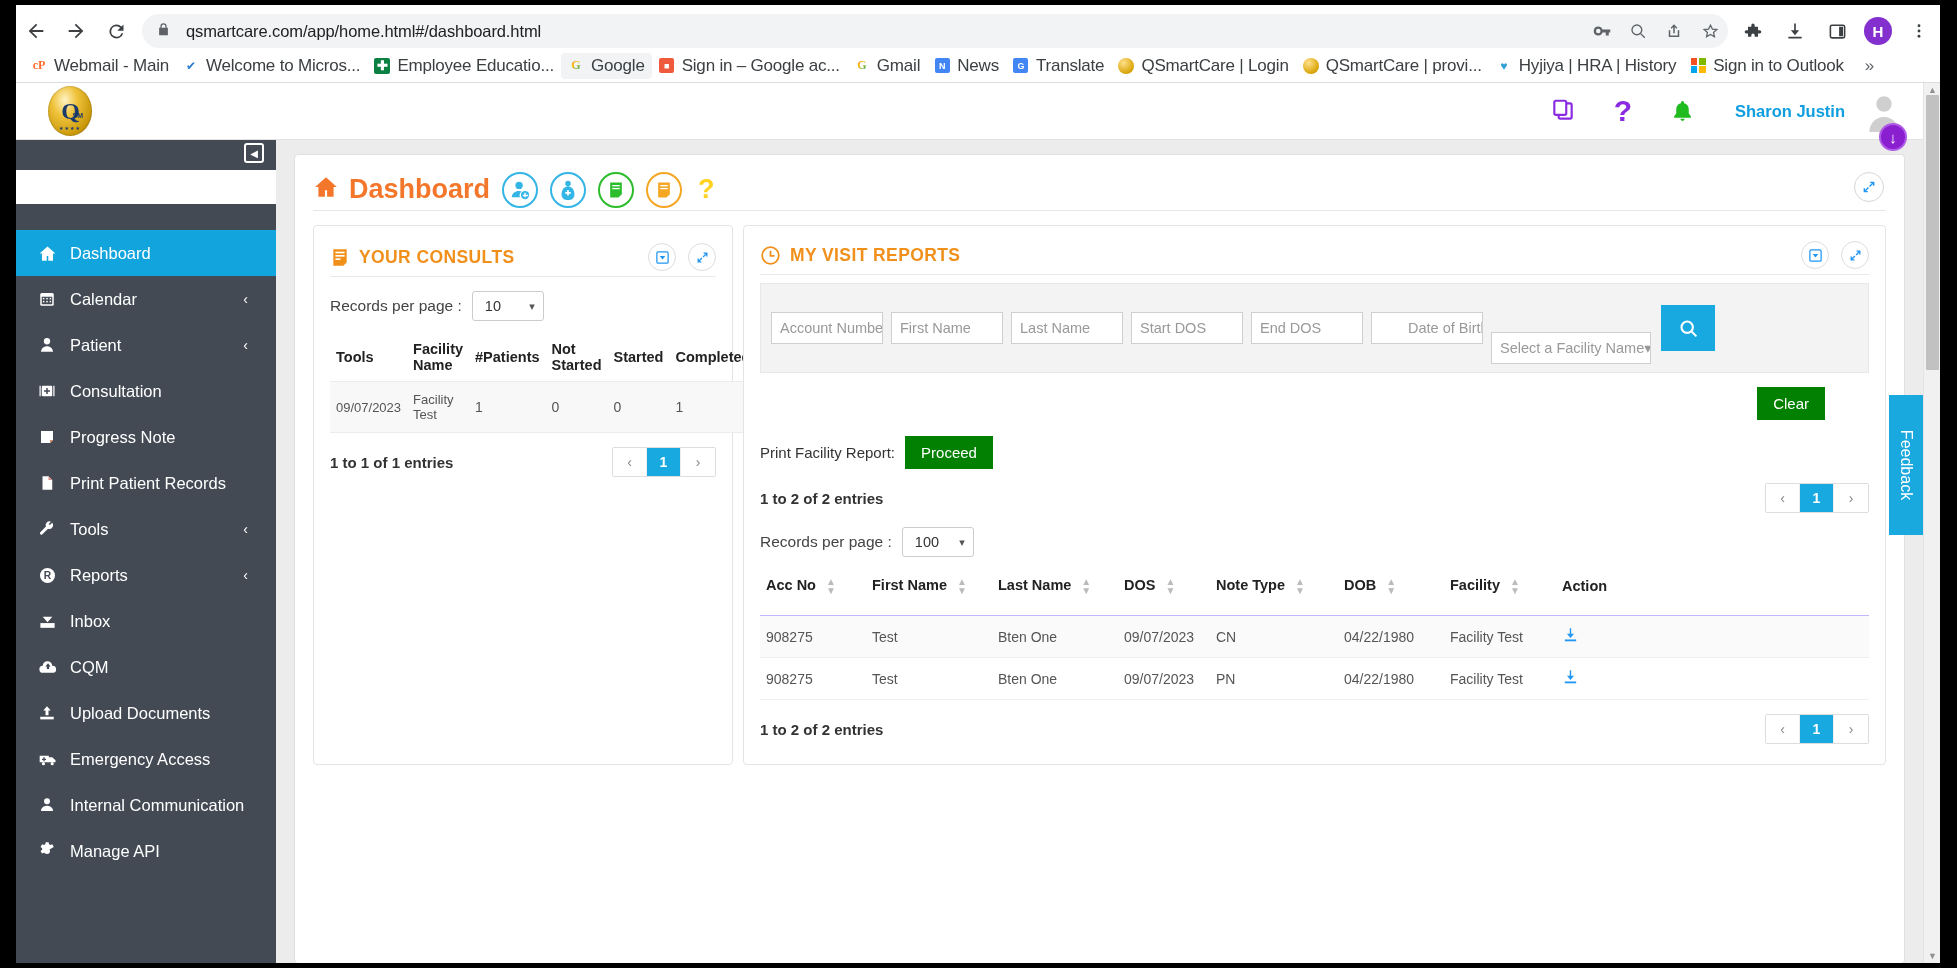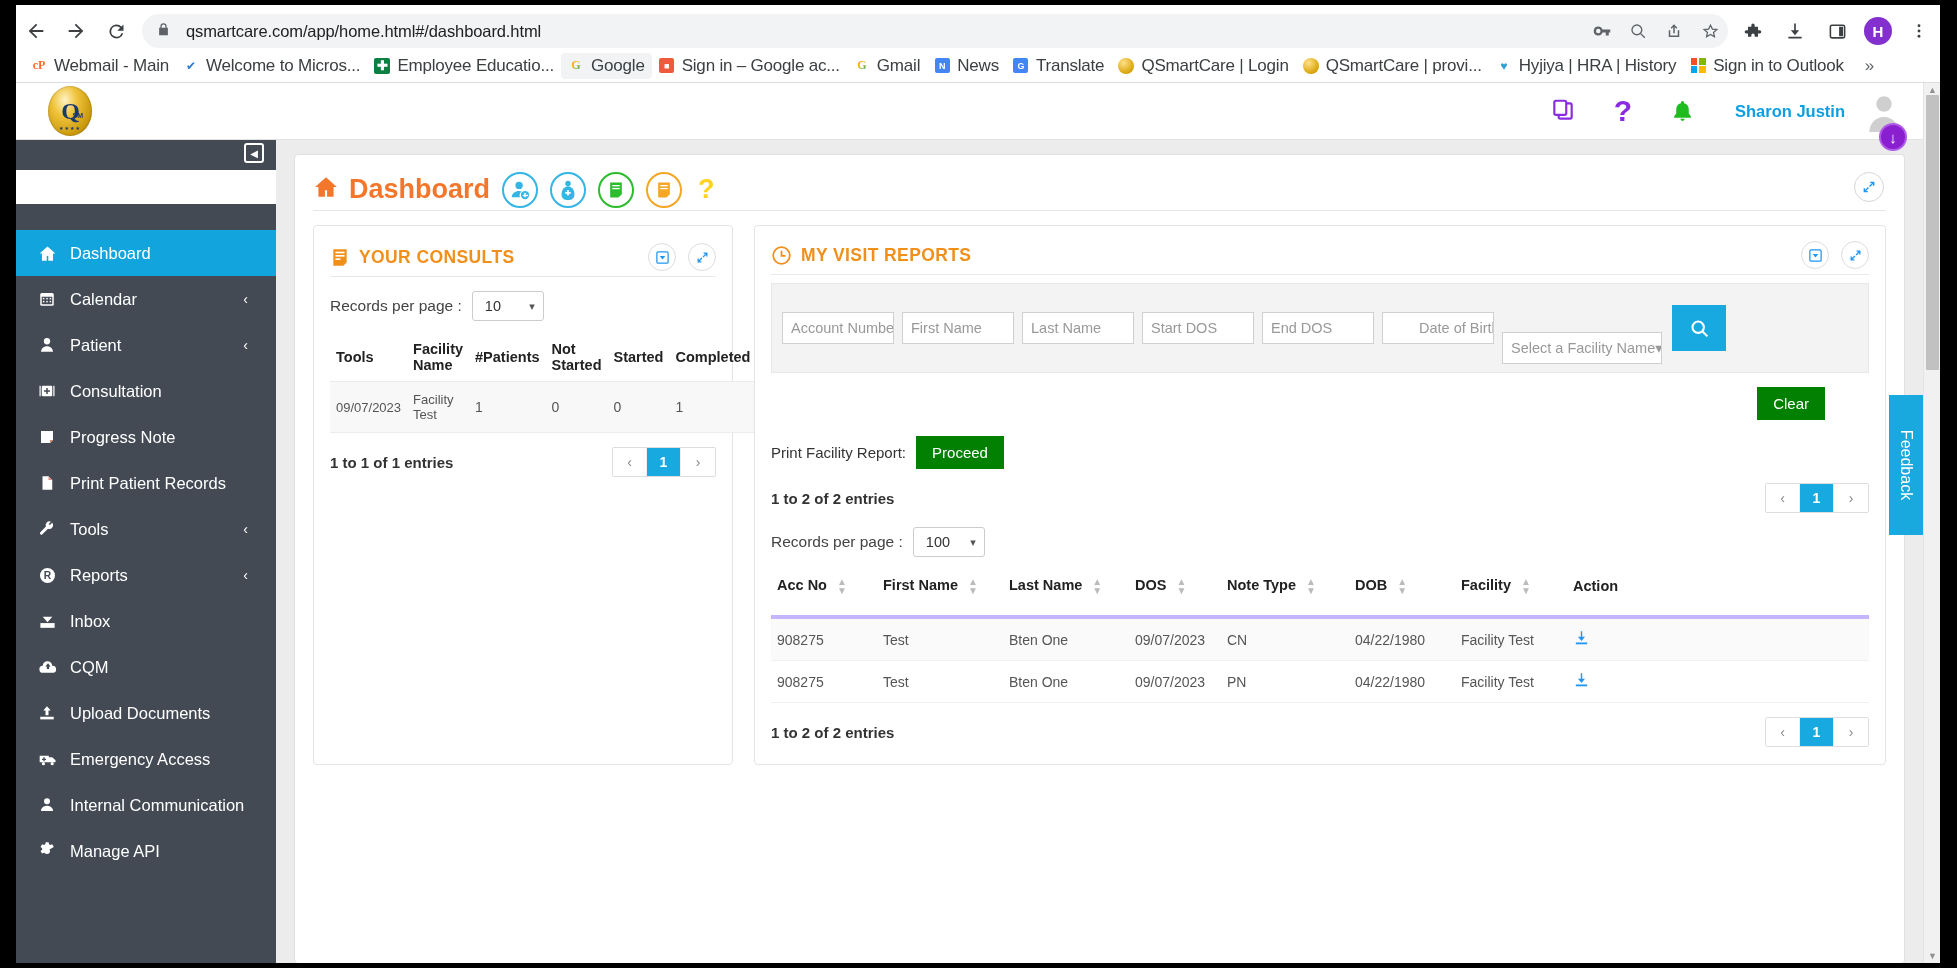--- a/index.html
+++ b/index.html
@@ -138,21 +138,21 @@
   .dash-act { width:36px;height:36px;border-radius:50%;border:2px solid; display:flex;align-items:center;justify-content:center; margin-left:12px; font-size:17px;}
   .dash-act.blue { border-color:#33b5e5; color:#33b5e5; }
   .dash-act.green { border-color:#2bbd2b; color:#2bbd2b; }
   .dash-act.orange { border-color:#f5a623; color:#f5a623; }
   #dash-help { margin-left:16px; font-size:27px; color:#ffd21f; font-weight:bold; }
   #dash-expand {
     position:absolute; right:2px; top:3px; width:30px;height:30px;border-radius:50%;
     border:1px solid #d6d6d6; color:#2196f3; display:flex;align-items:center;justify-content:center;font-size:13px;
   }
 
-  #panels { display:flex; margin-top:14px; gap:21px; }
+  #panels { display:flex; margin-top:14px; gap:10px; }
   .panel { border:1px solid #e4e4e4; border-radius:4px; background:#fff; }
   #consults-panel { width: 420px; flex:none; padding: 12px 16px 0 16px; height:540px; }
   #visits-panel { flex:1 1 auto; padding: 10px 16px 0 16px; height:540px; }
 
   .panel-head { display:flex; align-items:center; height:38px; position:relative; }
   .panel-title { font-size:17.5px; font-weight:bold; color:#f0901b; letter-spacing:.4px; display:flex; align-items:center;}
   .panel-title .pico { margin-right:9px; display:flex; align-items:center; }
   .panel-acts { position:absolute; right:0; display:flex; align-items:center; }
   .pact { width:28px;height:28px;border-radius:50%;border:1px solid #ddd;display:flex;align-items:center;justify-content:center;color:#2196f3;font-size:12px;margin-left:12px;}
   .panel-rule { border-bottom:1px solid #e9e9e9; }
@@ -190,21 +190,21 @@
   }
   #f-acc { width:112px; } #f-fn { width:112px; } #f-ln { width:112px; }
   #f-sd { width:112px; } #f-ed { width:112px; } #f-dob { width:112px;padding-left:36px; }
   #f-fac { width:160px; display:flex; justify-content:space-between;margin-top:40px; }
   #f-search { width:54px; height:46px; background:#18a9e0; color:#fff; display:flex;align-items:center;justify-content:center; font-size:19px; margin-left:2px; }
   #clear-row { display:flex; justify-content:flex-end; margin-top:14px; padding-right:44px; }
   .btn-green { background:#018001; color:#fff; font-size:15px; padding:8px 16px; display:inline-flex; align-items:center; }
   #print-row { display:flex; align-items:center; margin-top:16px; font-size:15px; color:#333; }
   #print-row .plbl { margin-right:10px; }
 
-  #visits-table th { border-bottom:4px solid #c4b5fd; padding-bottom:20px; }
+  #visits-table th { border-bottom:1px solid #c4b5fd; padding-bottom:20px; }
   #visits-table tbody tr { border-bottom:1px solid #efefef; }
   #visits-table tbody tr:nth-child(odd) { background:#fafafa; }
   .sort-ico { display:inline-block; color:#bbb; font-size:10px; margin-left:10px; line-height:9px; vertical-align:middle;}
   .acc-link { color:#ff3dd0;margin-left:16px; }
   .dl-ico { color:#2196f3; font-size:16px; }
 
   #feedback-tab {
     position:absolute; right:0; top:255px; width:34px; height:140px; background:#1aa9de;
     color:#fff; display:flex; align-items:center; justify-content:center; z-index:25;
   }

